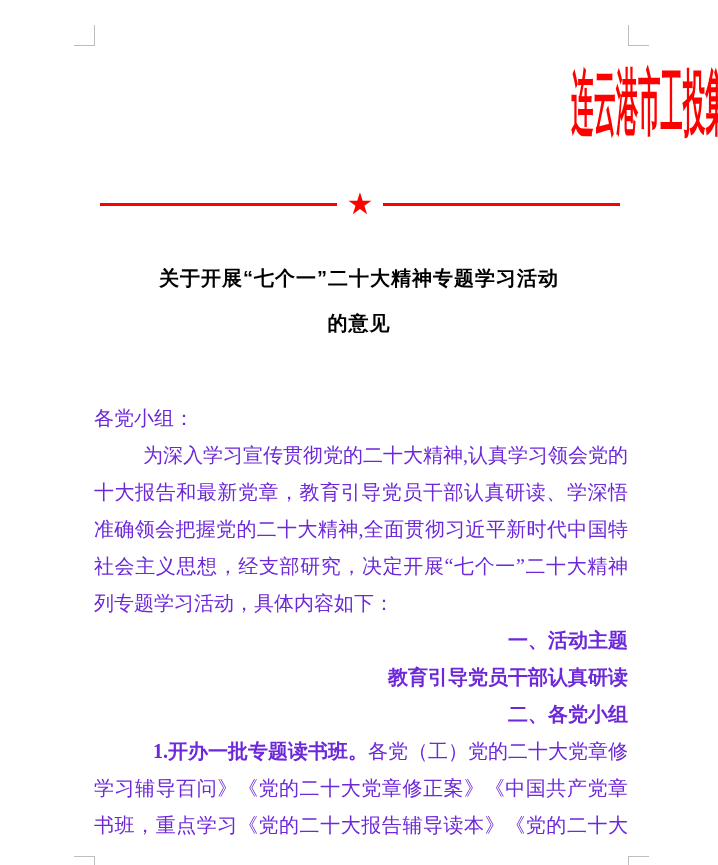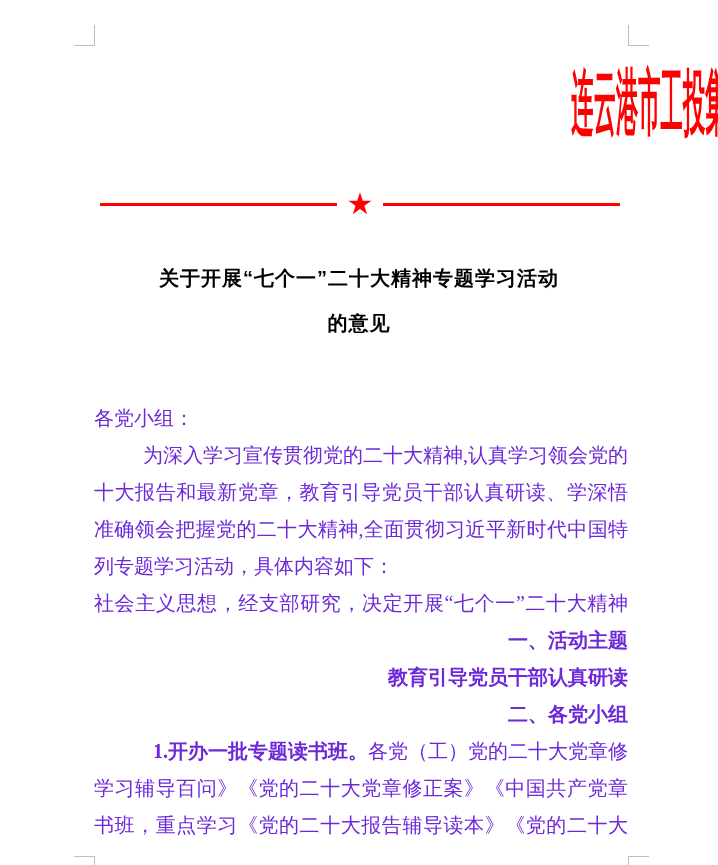--- a/index.html
+++ b/index.html
@@ -109,22 +109,22 @@
   <div class="doc-title">
     <div>关于开展“七个一”二十大精神专题学习活动</div>
     <div>的意见</div>
   </div>
 
   <div class="body-block">
     <div class="line">各党小组：</div>
     <div class="line j ind">为深入学习宣传贯彻党的二十大精神,认真学习领会党的二</div>
     <div class="line j">十大报告和最新党章，教育引导党员干部认真研读、学深悟透、</div>
     <div class="line j">准确领会把握党的二十大精神,全面贯彻习近平新时代中国特色</div>
+    <div class="line j">社会主义思想，经支部研究，决定开展“七个一”二十大精神系</div>
     <div class="line">列专题学习活动，具体内容如下：</div>
-    <div class="line j">社会主义思想，经支部研究，决定开展“七个一”二十大精神系</div>
     <div class="line ind b">一、活动主题</div>
     <div class="line ind b">教育引导党员干部认真研读</div>
     <div class="line ind b">二、各党小组</div>
     <div class="line j ind"><span class="b">1.开办一批专题读书班。</span><span>各党（工）党的二十大党章修正案</span></div>
     <div class="line j">学习辅导百问》《党的二十大党章修正案》《中国共产党章程》等。</div>
     <div class="line j">书班，重点学习《党的二十大报告辅导读本》《党的二十大报告</div>
   </div>
 
 </div>
 

